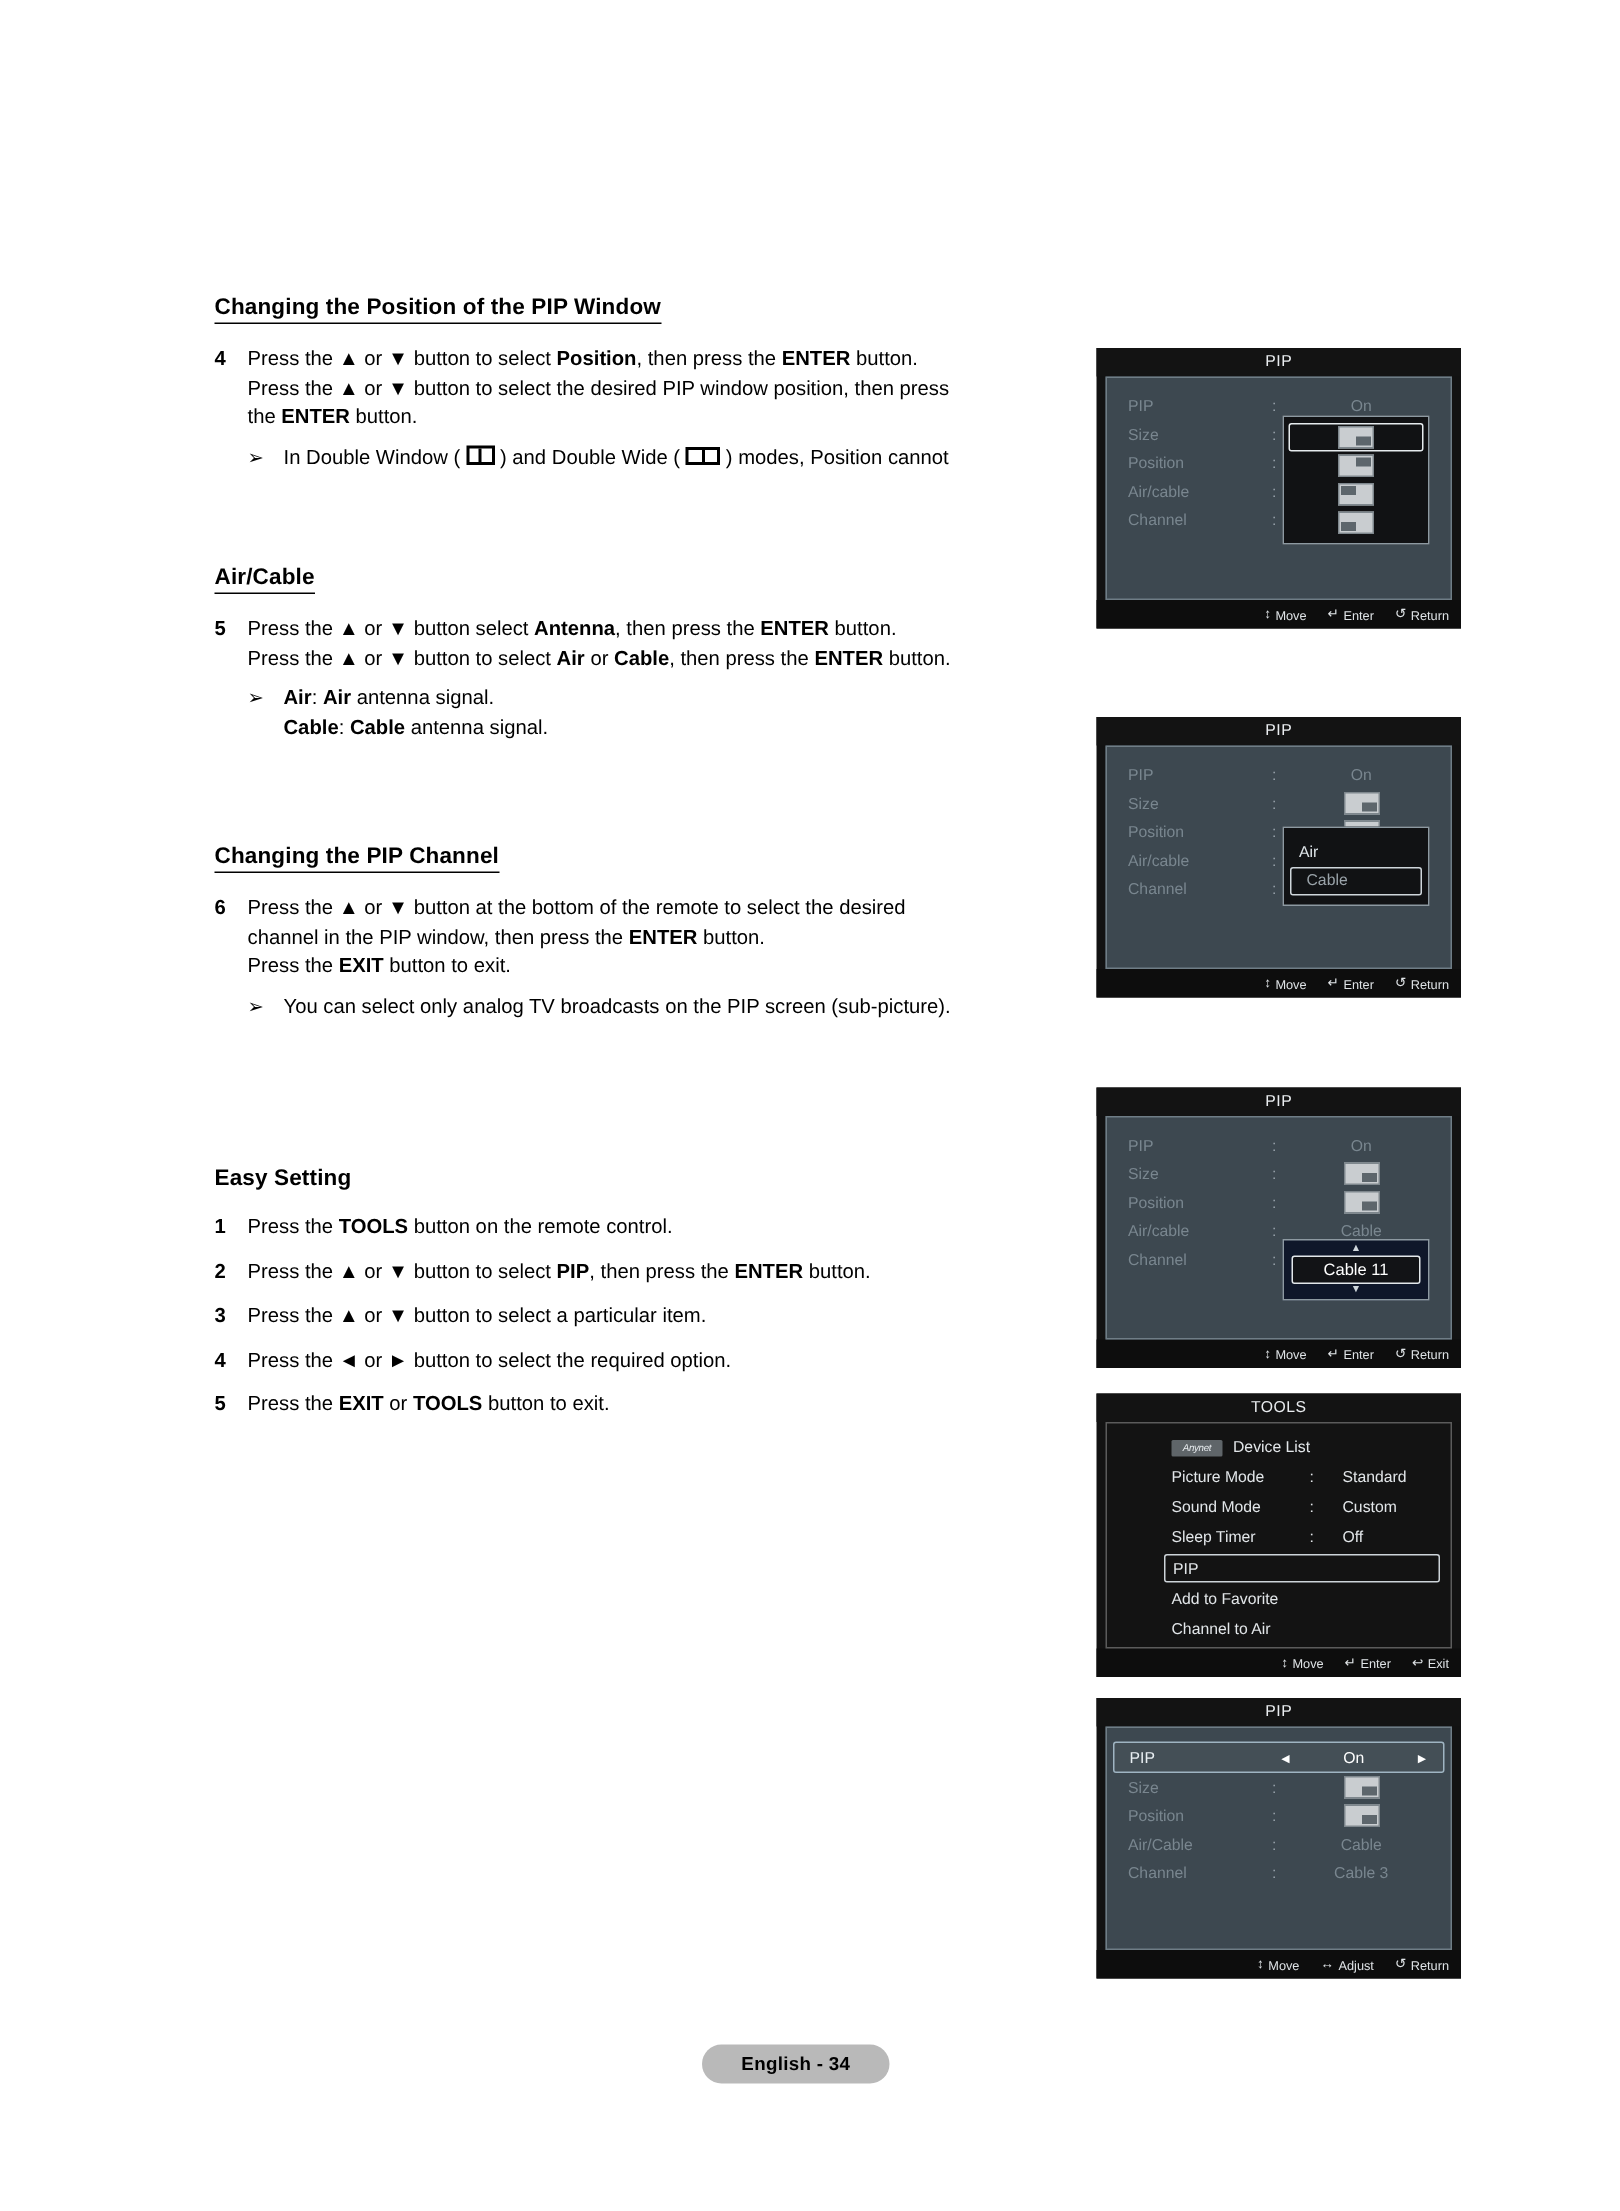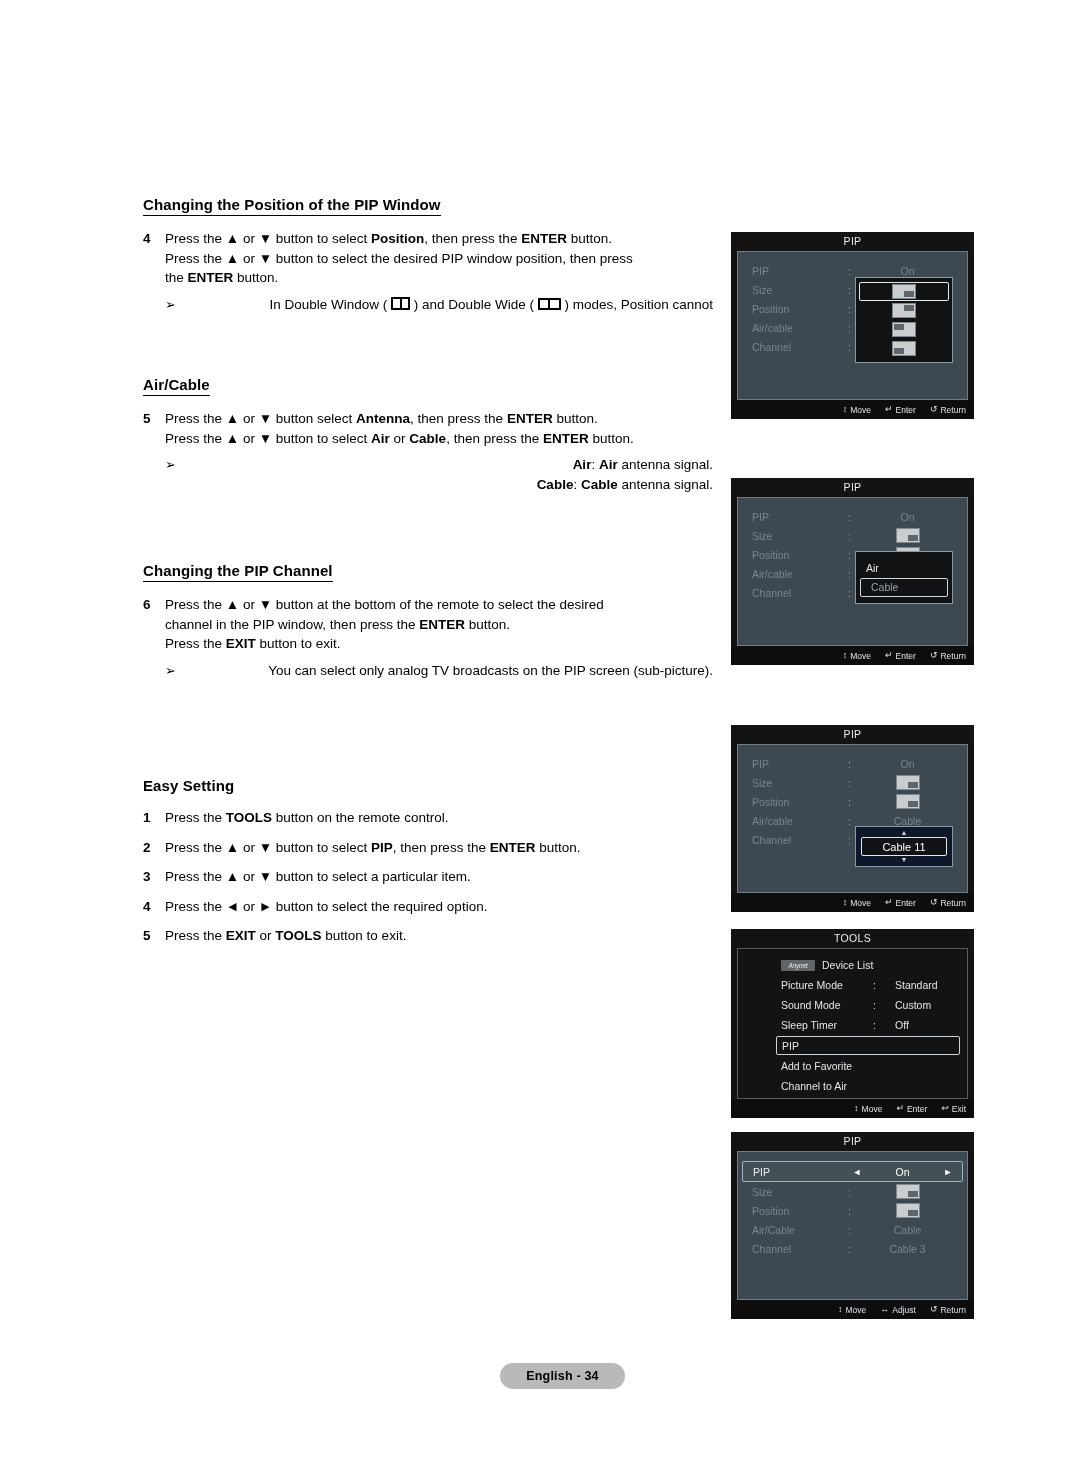--- a/index.html
+++ b/index.html
@@ -31,21 +31,21 @@
   .step-body { flex:1 1 auto; font-size:13.5px; line-height:19.5px; }
   .step-body p { margin:0; }
   b { font-weight:bold; }
 
   .note { display:flex; margin-top:7px; }
   .note-bullet {
     width:24px; flex:0 0 24px; font-size:13px; line-height:19.5px;
     padding-left:22px; box-sizing:content-box;
   }
   .note-body { flex:1 1 auto; font-size:13.5px; line-height:19.5px; }
-  .note-body p { margin:0;text-align:right; }
+  .note-body p { margin:0; }
 
   
   .glyph { display:inline-block; vertical-align:-1px; border:2px solid #000; background:#fff; position:relative; }
   .glyph::after { content:""; position:absolute; left:50%; top:0; bottom:0; width:2px; background:#000; transform:translateX(-1px); }
   .glyph.dwin  { width:19px; height:13px; }
   .glyph.dwide { width:23px; height:12px; }
 
   
   .panel {
     position:absolute; width:243px;
@@ -143,21 +143,21 @@
     border-radius:1px; margin-right:7px; position:relative; vertical-align:-1px;
     overflow:hidden;
   }
   .anynet span {
     position:absolute; inset:0; color:#e7ebee; font-size:6.5px; line-height:11px;
     text-align:center; font-style:italic; letter-spacing:-.2px;
   }
 
   
   .pagebadge {
-    position:absolute; left:500px; top:1363px;
+    position:absolute; left:468px; top:1363px;
     width:125px; height:26px; border-radius:13px;
     background:#b9b9b9; color:#000;
     font-size:12.5px; font-weight:bold;
     display:flex; align-items:center; justify-content:center;
     letter-spacing:.2px;
   }
 </style>
 </head>
 <body>
 

